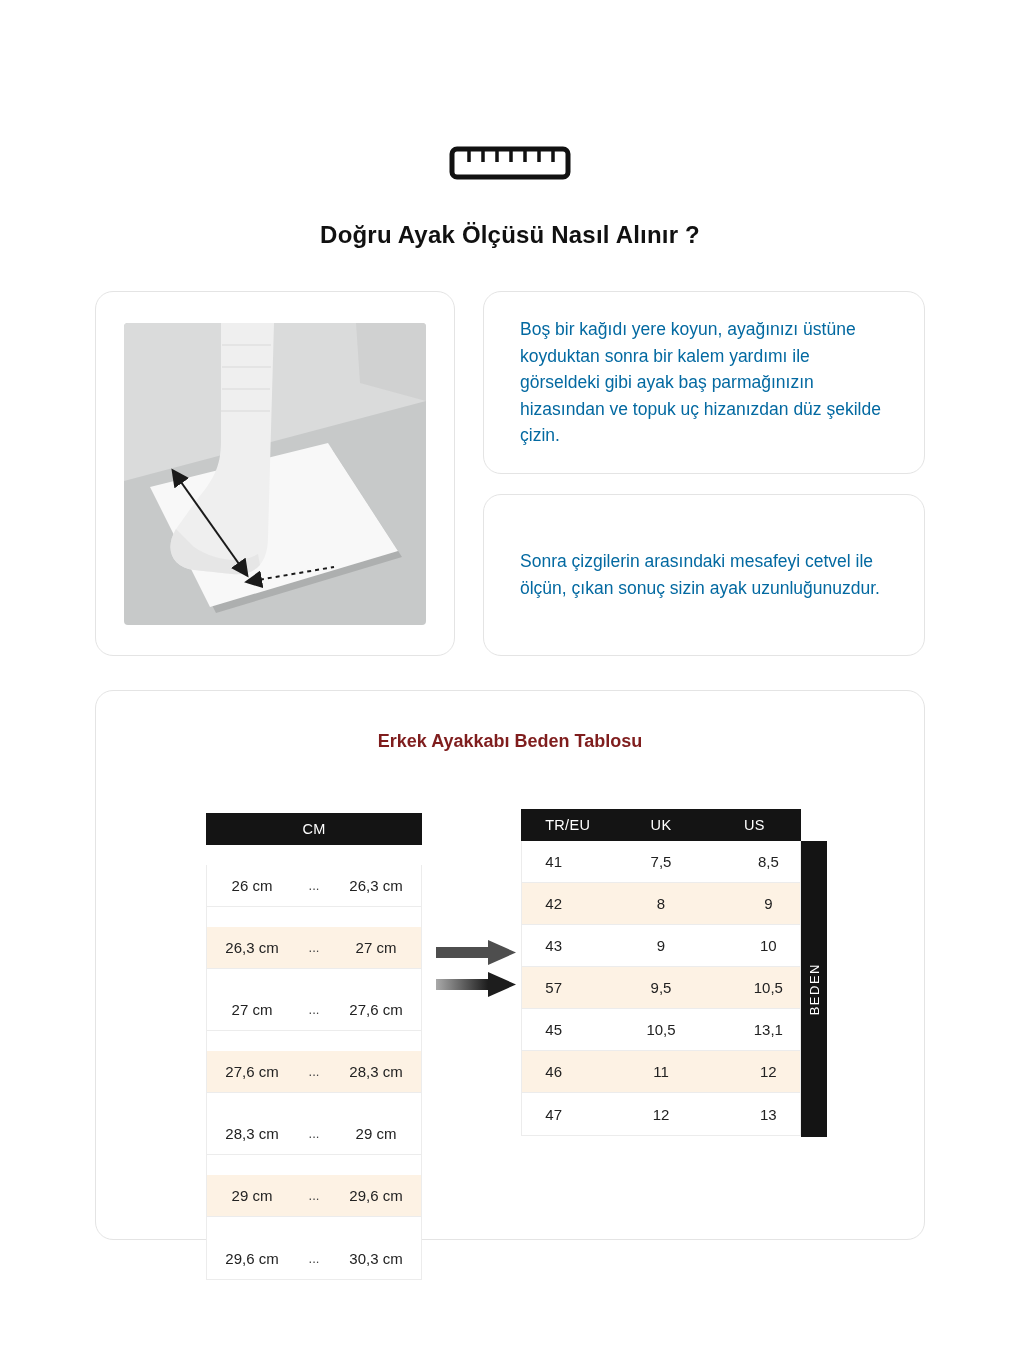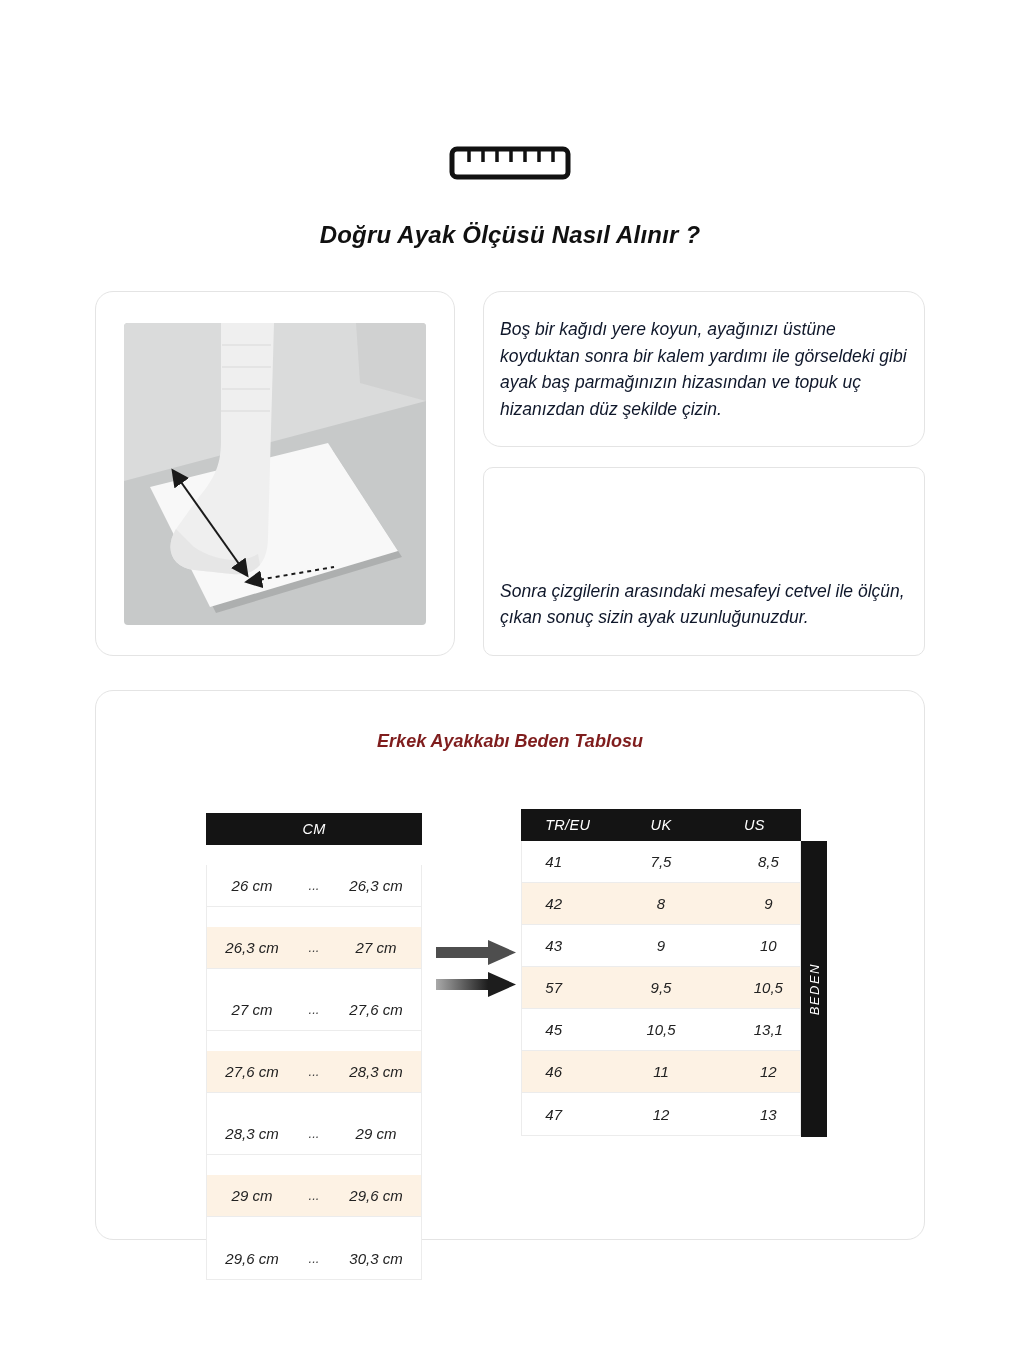--- a/index.html
+++ b/index.html
@@ -4,21 +4,21 @@
 <style>
   * { margin:0; padding:0; box-sizing:border-box; }
   html,body { background:#ffffff; }
   body {
     width:1020px; height:1360px;
     font-family:"Liberation Sans", sans-serif;
     color:#1a1a1a;
     position:relative;
     overflow:hidden;
   }
-  .page { width:1020px; height:1360px; position:relative;font-style:italic; }
+  .page { width:1020px; height:1360px; position:relative; }
 
   
   .ruler-wrap { display:flex; justify-content:center; padding-top:143px; }
 
   
   .main-title {
     text-align:center; margin-top:38px;
     font-size:24px; font-weight:bold; color:#111;
     letter-spacing:0.2px;
   }
@@ -28,25 +28,25 @@
   .photo-card {
     width:360px; height:365px; flex:0 0 360px;
     border:1px solid #e4e4e4; border-radius:18px;
     display:flex; align-items:center; justify-content:center;
     background:#fff;
   }
   .photo { border-radius:4px; display:block; }
   .text-cards { flex:1; display:flex; flex-direction:column; gap:20px; }
   .text-card {
     border:1px solid #e4e4e4; border-radius:18px;
-    padding:24px 16px;
-    font-size:17.5px; line-height:1.52; color:#0f172a;
+    padding:24px 36px;
+    font-size:17.5px; line-height:1.52; color:#0369a1;
     background:#fff;
   }
-  .text-card.second { flex:1; display:flex; align-items:flex-end;border-radius:10px; }
+  .text-card.second { flex:1; display:flex; align-items:center; }
 
   
   .chart-card {
     margin:34px 95px 0;
     height:550px;
     border:1px solid #e4e4e4; border-radius:18px;
     position:relative; background:#fff;
   }
   .chart-title {
     text-align:center; padding-top:40px;

